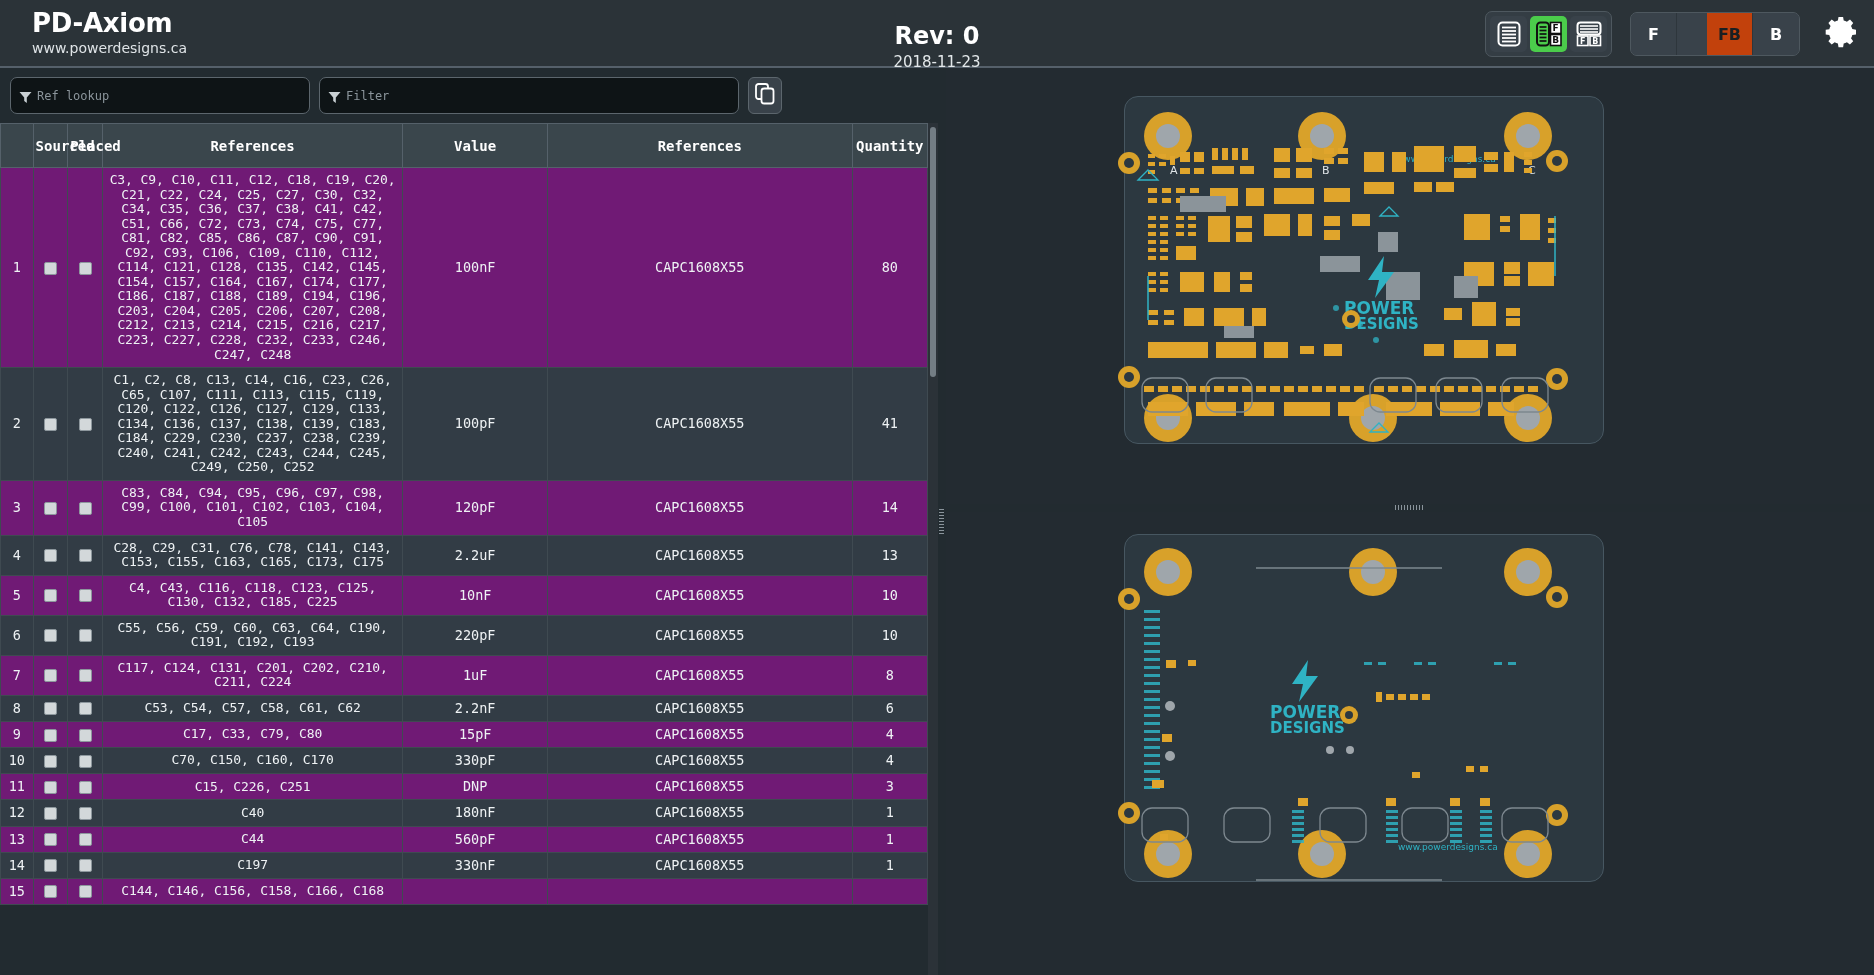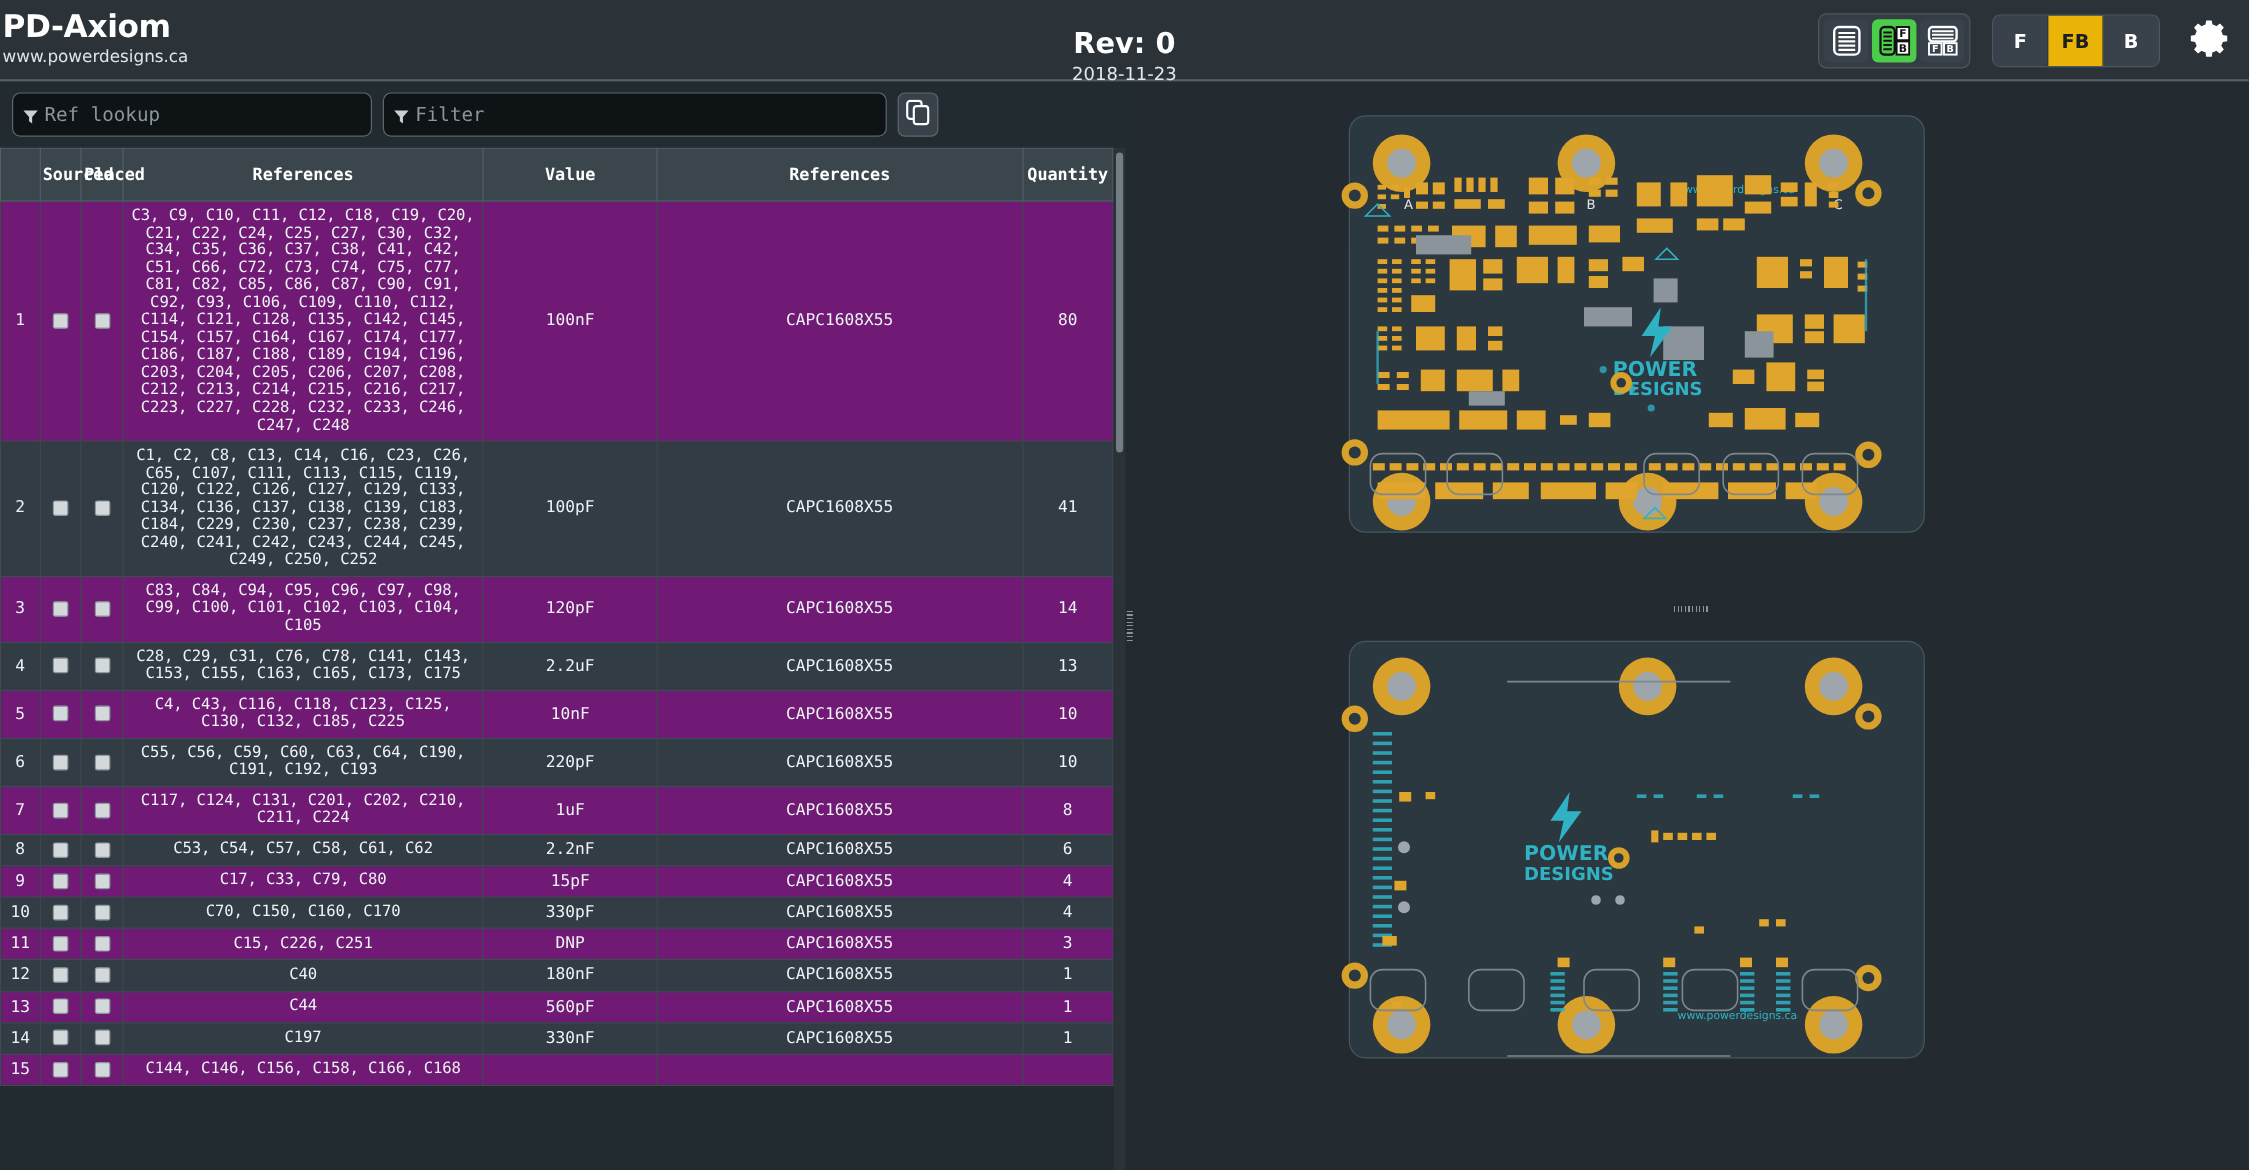--- a/index.html
+++ b/index.html
@@ -10,21 +10,21 @@
     overflow: hidden;
   }
   
   #header {
     position: relative;
     height: 68px;
     background: #2b3338;
     border-bottom: 2px solid #55606a;
     display: flex; align-items: center;
   }
-  #brand { padding-left: 2px; }
+  #brand { padding-left: 32px; }
   #brand .title {
     font-family: "DejaVu Sans", "Liberation Sans", sans-serif;
     font-size: 26px; font-weight: bold; color: #ffffff;
     letter-spacing: -0.3px; line-height: 1.05;
   }
   #brand .url {
     font-family: "DejaVu Sans", "Liberation Sans", sans-serif;
     font-size: 14px; color: #dfe4e7; margin-top: 3px;
   }
   #revblock {
@@ -64,21 +64,21 @@
     border-radius: 7px; overflow: hidden; height: 44px;
   }
   .fb-btn {
     width: 46px; display: flex; align-items: center; justify-content: center;
     font-family: "DejaVu Sans", "Liberation Sans", sans-serif;
     font-size: 16px; font-weight: bold; color: #ffffff;
     cursor: pointer; background: #39424a;
     border-right: 1px solid #2e363c;
   }
   .fb-btn:last-child { border-right: none; }
-  .fb-btn.active { background: #eab308; color: #1a1f22; }
+  .fb-btn.active { background: #c2410c; color: #1a1f22; margin-left: 30px; }
   #gear-btn {
     width: 44px; height: 48px;
     display: flex; align-items: center; justify-content: center;
     cursor: pointer; margin-left: 2px;
   }
   
   #body { display: flex; height: 907px; }
   #left-pane { width: 938px; position: relative; background: #222b30; }
   #divider-v { width: 8px; background: #222b30; position: relative; cursor: col-resize; }
   #divider-v .grip {
@@ -97,21 +97,21 @@
   .search-field {
     display: flex; align-items: center;
     height: 37px; background: #0e1416;
     border: 1px solid #5c666d; border-radius: 7px;
     padding: 0 8px; gap: 5px;
   }
   #ref-lookup-field { width: 300px; }
   #filter-field { width: 420px; }
   .search-field input {
     flex: 1; background: transparent; border: none; outline: none;
-    color: #e6ebee; font-size: 16px;
+    color: #e6ebee; font-size: 12px;
     font-family: "DejaVu Sans Mono", "Liberation Mono", monospace;
   }
   .search-field input::placeholder { color: #8b959b; }
   .funnel { width: 13px; height: 13px; flex: none; }
   #copy-btn {
     width: 34px; height: 37px; background: #39424a;
     border: 1px solid #5c666d; border-radius: 6px;
     display: flex; align-items: center; justify-content: center;
     cursor: pointer;
   }

